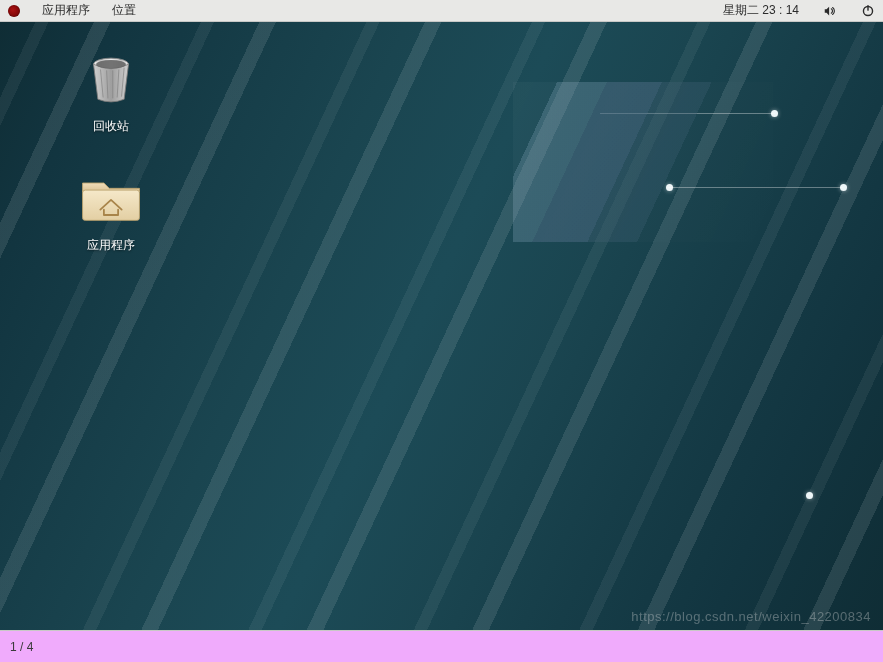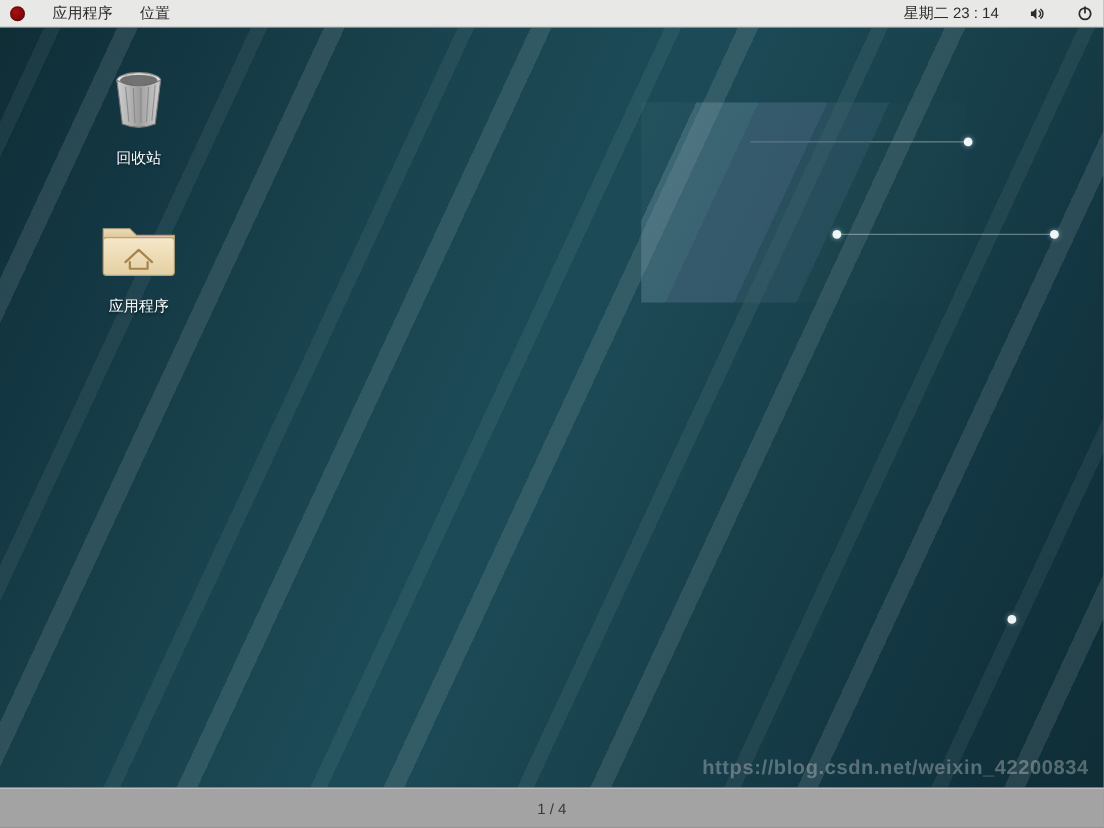--- a/index.html
+++ b/index.html
@@ -47,22 +47,22 @@
       pointer-events: none;
     }
     .node-dots { position:absolute; inset:0; pointer-events:none; }
     .dot { position:absolute; width:7px; height:7px; border-radius:50%; background:#eef6f8; box-shadow:0 0 4px rgba(255,255,255,.5); }
     .line { position:absolute; height:1px; background:rgba(255,255,255,.35); transform-origin:left center; }
 
     .desktop-icons { position: relative; z-index: 2; padding: 20px; display:flex; flex-direction:column; gap:20px; width: 160px; }
     .desktop-icon { width: 120px; display:flex; flex-direction:column; align-items:center; gap:6px; color:#fff; font-size:12px; text-shadow:0 1px 2px rgba(0,0,0,.6); padding:6px 2px; border-radius:4px; cursor: default; }
     .icon-shell { width:64px; height:64px; display:flex; align-items:center; justify-content:center; }
 
-    .bottombar { height: 32px; background: #a3a3a3; display:flex; align-items:center; justify-content:center; padding: 4px 10px; font-size:12px; color:#3a3a3a; border-top:1px solid #c8c8c6; }
-    .watermark { position: absolute; right: 12px; bottom: 6px; color: rgba(220,220,220,.35); font-size: 16px; letter-spacing: .5px; pointer-events:none; z-index:3;font-weight:bold; }
+    .bottombar { height: 32px; background: #f0abfc; display:flex; align-items:center; justify-content:flex-start; padding: 4px 10px; font-size:12px; color:#3a3a3a; border-top:1px solid #c8c8c6; }
+    .watermark { position: absolute; right: 12px; bottom: 6px; color: rgba(220,220,220,.35); font-size: 13px; letter-spacing: .5px; pointer-events:none; z-index:3; }
   </style>
 </head>
 <body>
 
 <div class="screen">
 
   <div class="topbar">
     <div class="topbar-left">
       <span class="logo"></span>
       <span class="menu-item">应用程序</span>

